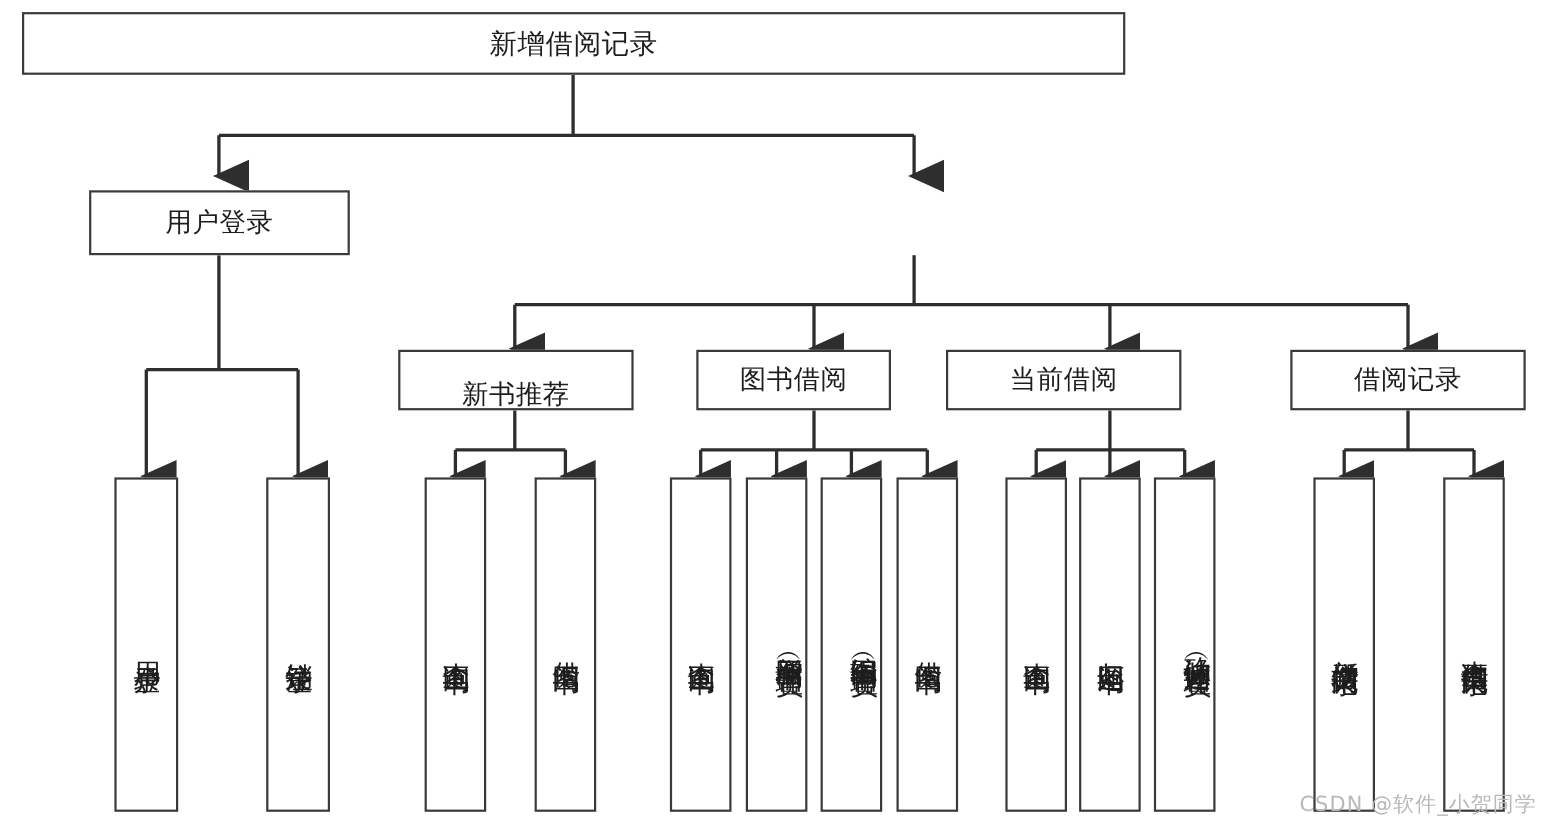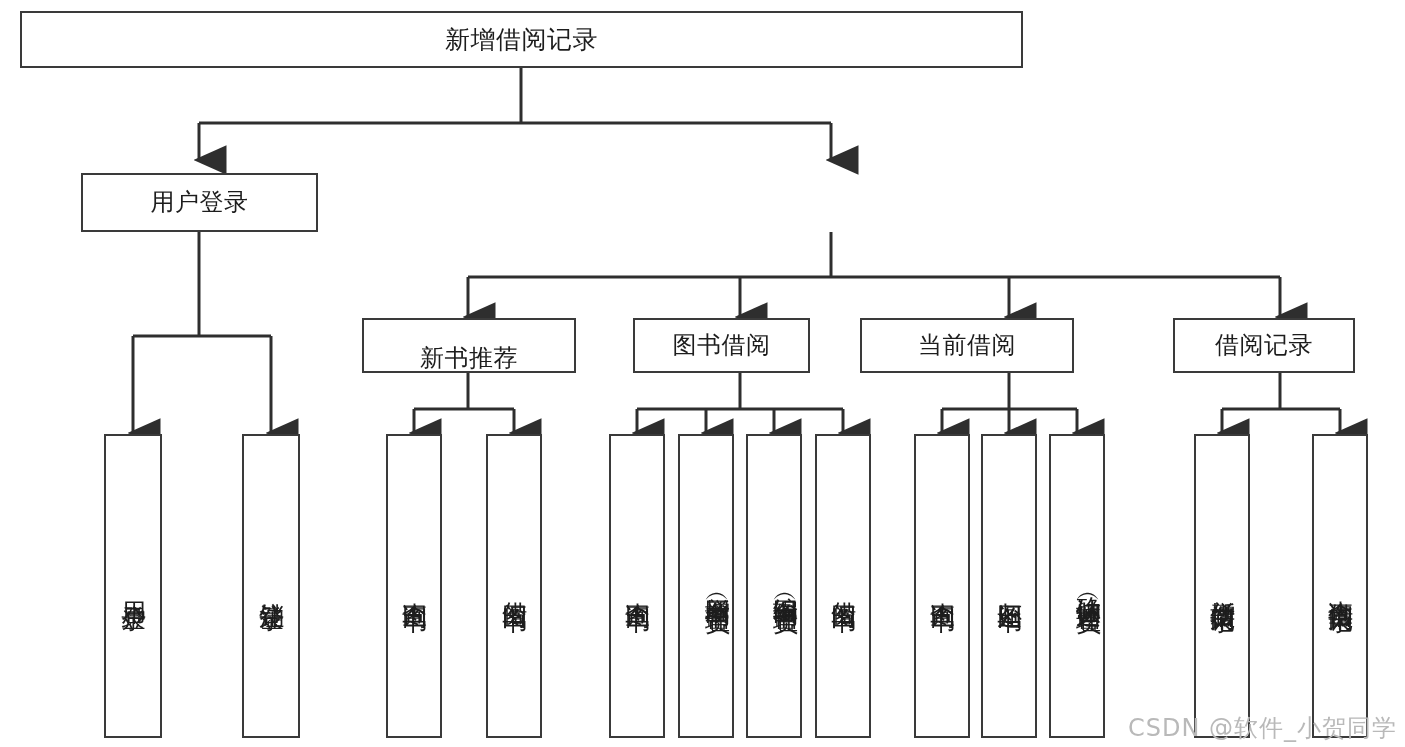--- a/index.html
+++ b/index.html
@@ -60,21 +60,21 @@
   }
   .vtext {
     display: block;
     writing-mode: vertical-rl;
     text-orientation: upright;
   }
   #watermark {
     position: absolute;
     right: 8px;
     bottom: 3px;
-    font-size: 24px;
+    font-size: 19px;
     color: #b9b9b9;
     letter-spacing: 1px;
     white-space: nowrap;
     font-family: "DejaVu Sans", "Liberation Sans", sans-serif;
   }
 </style>
 </head>
 <body>
 
 <div id="canvas">
@@ -140,21 +140,21 @@
 
   <div class="node h" style="left:362px; top:318px; width:214px; height:55px;align-items:flex-end;">
     <span>新书推荐</span>
   </div>
   <div class="node h" style="left:633px; top:318px; width:177px; height:55px;">
     <span>图书借阅</span>
   </div>
   <div class="node h" style="left:860px; top:318px; width:214px; height:55px;">
     <span>当前借阅</span>
   </div>
-  <div class="node h" style="left:1173px; top:318px; width:182px; height:55px;">
+  <div class="node h" style="left:1173px; top:318px; width:214px; height:55px;">
     <span>借阅记录</span>
   </div>
 
   <div class="node v mid" style="left:104px; top:434px; width:58px; height:304px;">
     <span class="vtext">用户登录</span>
   </div>
   <div class="node v mid" style="left:242px; top:434px; width:58px; height:304px;">
     <span class="vtext">注销登录</span>
   </div>
 

